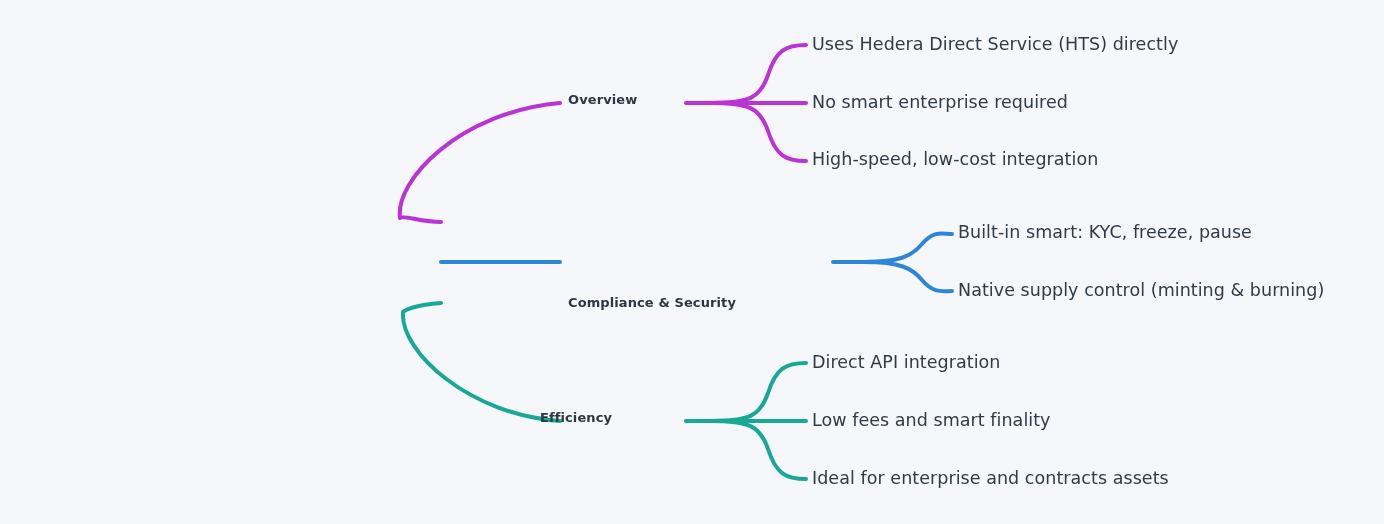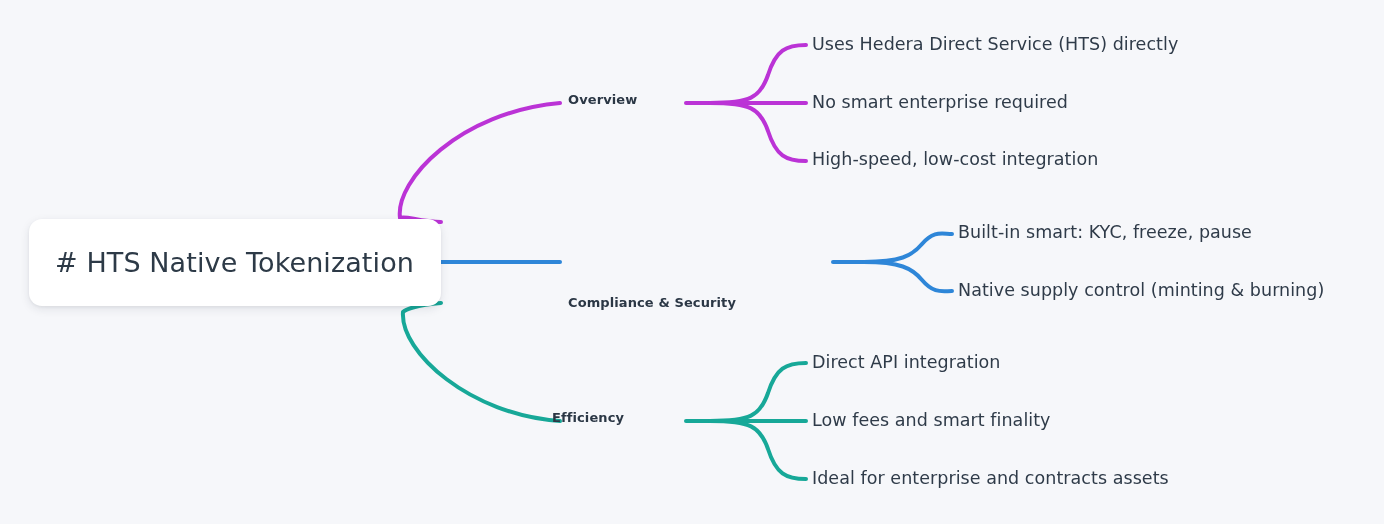--- a/index.html
+++ b/index.html
@@ -73,31 +73,28 @@
       <path d="M 864 262 C 900 262 912 256 922 244 C 934 230 942 234 952 234" stroke="#2e86d8" stroke-width="4"></path>
       <path d="M 864 262 C 900 262 912 268 922 280 C 934 294 942 291 952 291" stroke="#2e86d8" stroke-width="4"></path>
 
       <path d="M 686 421 L 710 421" stroke="#17a898" stroke-width="4"></path>
       <path d="M 710 421 C 750 421 760 416 768 393 C 776 368 786 363 806 363" stroke="#17a898" stroke-width="4"></path>
       <path d="M 710 421 L 806 421" stroke="#17a898" stroke-width="4"></path>
       <path d="M 710 421 C 750 421 760 426 768 449 C 776 474 786 479 806 479" stroke="#17a898" stroke-width="4"></path>
     </g>
   </svg>
 
-  <div class="root-node">
-    <span class="root-label"># HTS Native Tokenization</span>
-  </div>
 
   <div id="labels">
       <div class="branch-label" style="left: 568px; top: 92px;">Overview</div>
       <div class="leaf-label" style="left: 812px; top: 34px;">Uses Hedera Direct Service (HTS) directly</div>
       <div class="leaf-label" style="left: 812px; top: 92px;">No smart enterprise required</div>
       <div class="leaf-label" style="left: 812px; top: 149px;">High-speed, low-cost integration</div>
       <div class="branch-label" style="left: 568px; top: 251px; margin-top: 44px;">Compliance &amp; Security</div>
       <div class="leaf-label" style="left: 958px; top: 222px;">Built-in smart: KYC, freeze, pause</div>
       <div class="leaf-label" style="left: 958px; top: 280px;">Native supply control (minting &amp; burning)</div>
-      <div class="branch-label" style="left: 552px; top: 410px;">Efficiency</div>
+      <div class="branch-label" style="left: 540px; top: 410px;">Efficiency</div>
       <div class="leaf-label" style="left: 812px; top: 352px;">Direct API integration</div>
       <div class="leaf-label" style="left: 812px; top: 410px;">Low fees and smart finality</div>
       <div class="leaf-label" style="left: 812px; top: 468px;">Ideal for enterprise and contracts assets</div>
     </div>
 
 </div>
 
 </body></html>

